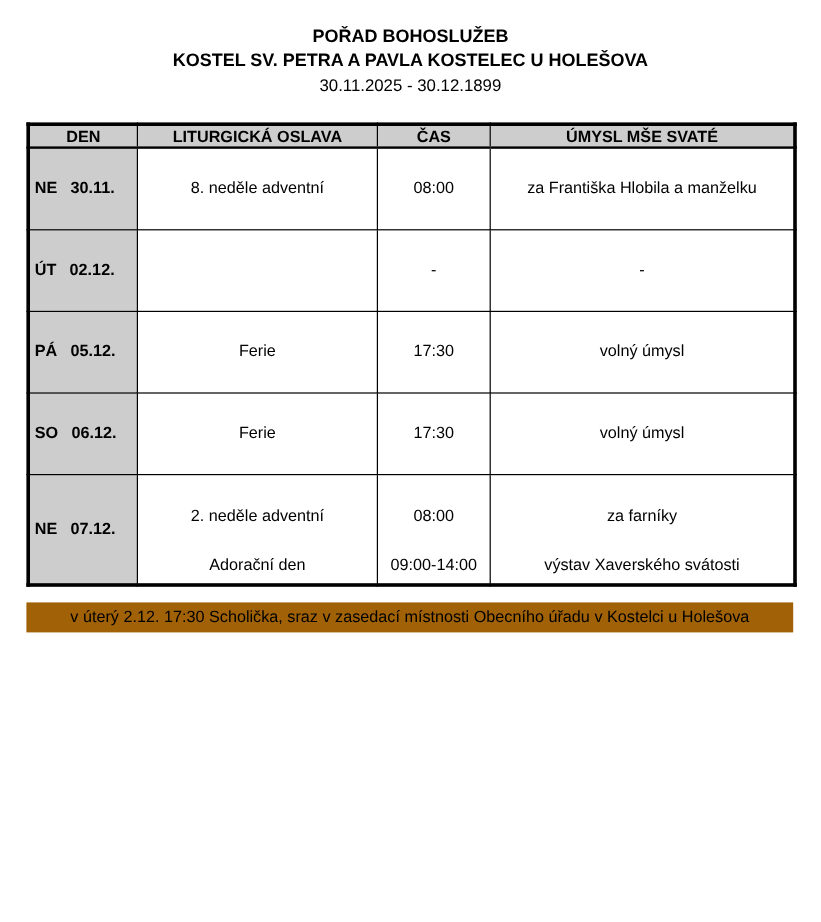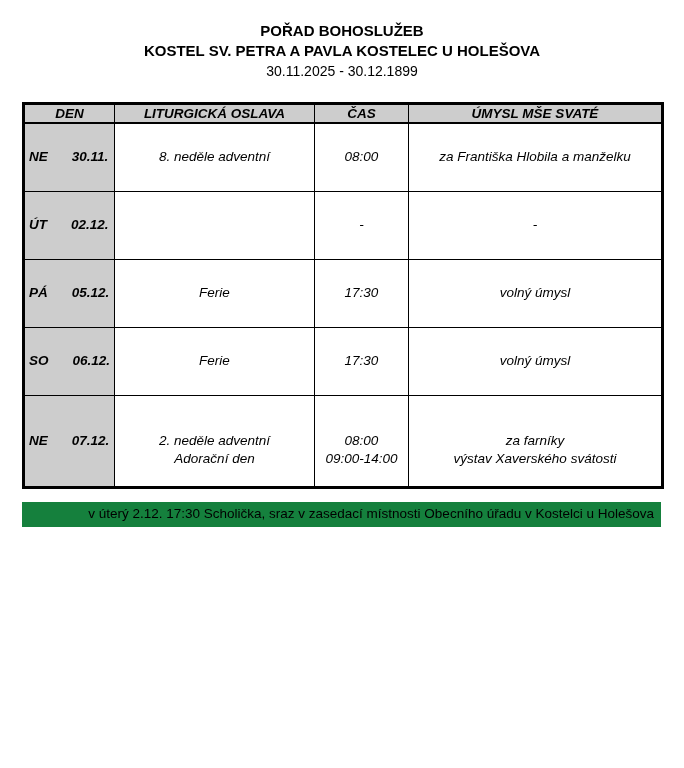--- a/index.html
+++ b/index.html
@@ -22,21 +22,20 @@
   .title-line { line-height: 20px; }
   .title-bold { font-weight: bold; font-size: 15px; }
   .title-date { font-size: 14px; }
 
   
   table.schedule {
     border-collapse: collapse;
     width: 639px;
     border: 3px solid #000000;
     table-layout: fixed;
-    font-style: italic;
   }
   col.c-den   { width: 91px; }
   col.c-lit   { width: 200px; }
   col.c-cas   { width: 94px; }
   col.c-umysl { width: 254px; }
 
   table.schedule th {
     background: #cdcdcd;
     border: 1px solid #000000;
     border-bottom: 2px solid #000000;
@@ -57,43 +56,43 @@
   }
   tr.row-std  { height: 68px; }
   tr.row-tall { height: 92px; }
 
   td.day-cell {
     background: #cdcdcd;
     text-align: left;
     font-weight: bold;
     padding: 0 0 0 5px;
   }
-  .day-wrap { display: flex; align-items: center; gap: 24px; }
+  .day-wrap { display: flex; align-items: center; gap: 11px; }
 
   .two-line {
     display: flex;
     flex-direction: column;
-    justify-content: center;
+    justify-content: space-between;
     height: 84px;
     box-sizing: border-box;
     padding-top: 22px;
     padding-bottom: 3px;
   }
   td.time-tall { padding-left: 0; padding-right: 0; }
 
   
   .footer-note {
     margin-top: 13px;
     width: 639px;
     box-sizing: border-box;
-    background: #15803d;
+    background: #a16207;
     padding: 2px 7px 3px 7px;
     font-size: 13.5px;
     line-height: 20px;
-    text-align: right;
+    text-align: center;
   }
 </style>
 </head>
 <body>
 
 <div class="page">
 
   <div class="title-block">
     <div class="title-line title-bold">POŘAD BOHOSLUŽEB</div>
     <div class="title-line title-bold">KOSTEL SV. PETRA A PAVLA KOSTELEC U HOLEŠOVA</div>

